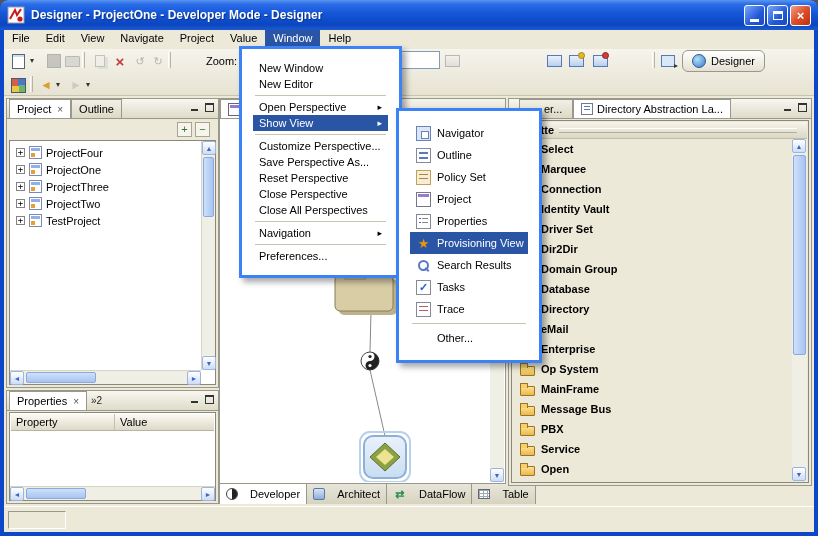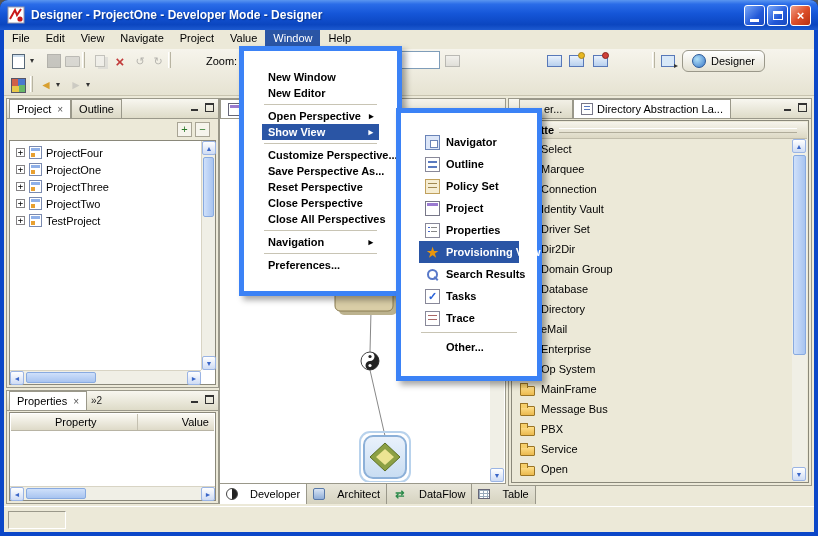--- a/index.html
+++ b/index.html
@@ -83,21 +83,21 @@
   .tree-row{height:17px;display:flex;align-items:center;gap:4px;padding-left:5px;}
   .expand-box{width:9px;height:9px;border:1px solid #848284;background:#fff;font-size:9px;line-height:7px;text-align:center;flex:none;font-family:"DejaVu Sans Mono",monospace;}
   .proj-icon{width:13px;height:13px;border:1px solid #7a8ab0;background:#fff;flex:none;position:relative;}
   .proj-icon::before{content:"";position:absolute;left:1px;top:1px;right:1px;height:3px;background:#8fb0e8;}
   .proj-icon::after{content:"";position:absolute;left:1px;bottom:1px;width:4px;height:4px;background:#e8a030;}
 
   
   .properties-panel{left:2px;top:360px;width:213px;height:114px;}
   .prop-grid{position:absolute;left:2px;top:21px;right:2px;bottom:2px;background:#fff;border:1px solid #8a887a;}
   .prop-header{position:absolute;left:1px;top:1px;right:1px;height:17px;display:flex;background:linear-gradient(180deg,#fbfaf4,#dedac8);border-bottom:1px solid #b8b4a4;}
-  .ph-cell{padding:2px 5px;margin-left:39px;} .ph-cell.property{width:104px;border-right:1px solid #c4c0b0;}
+  .ph-cell{padding:2px 5px;} .ph-cell.property{width:104px;border-right:1px solid #c4c0b0;}
 
   
   .editor{left:215px;top:68px;width:287px;height:406px;background:#fff;border:1px solid #9a988a;}
   .editor-tabs{position:absolute;left:0;top:0;right:0;height:20px;background:linear-gradient(180deg,#f6f4ec,#dcd9c6);border-bottom:1px solid #9a988a;display:flex;align-items:flex-end;}
   .etab-icon{width:13px;height:13px;background:#fff;border:1px solid #667;position:relative;flex:none;}
   .etab-icon::before{content:"";position:absolute;left:1px;top:1px;right:1px;height:3px;background:#9a7ad0;}
   .canvas{position:absolute;left:1px;top:21px;right:15px;bottom:21px;background:#fff;overflow:hidden;}
   .editor-scroll-v{position:absolute;top:21px;right:1px;width:14px;bottom:21px;background:#f0efe6;display:flex;flex-direction:column;}
   #bottom-tabs{position:absolute;left:0;right:0;bottom:0;height:20px;background:#ece9d8;border-top:1px solid #9a988a;display:flex;}
   .bottom-tab{height:20px;display:flex;align-items:center;gap:12px;padding:0 6px;border-right:1px solid #9a988a;background:linear-gradient(180deg,#e8e6da,#d6d3c0);white-space:nowrap;}
@@ -111,21 +111,21 @@
 
   
   .right-panel{left:504px;top:68px;width:304px;height:388px;}
   .partial-tab{margin-left:8px;width:54px;padding-left:24px;}
   .da-icon{width:12px;height:12px;background:#fff;border:1px solid #778;position:relative;flex:none;}
   .da-icon::before{content:"";position:absolute;left:2px;top:2px;right:2px;bottom:2px;background:repeating-linear-gradient(180deg,#5a7ac0 0 1px,transparent 1px 3px);}
   .palette{position:absolute;left:2px;top:21px;right:2px;bottom:2px;border:1px solid #8a887a;background:#ece9d8;}
   .palette-header{position:absolute;left:1px;top:1px;right:1px;height:17px;display:flex;align-items:center;padding:0 5px;font-weight:bold;background:linear-gradient(180deg,#f6f4ec,#dcd8c4);border-bottom:1px solid #c0bcaa;}
   .hgrip{flex:1;height:5px;border-top:1px solid #fff;border-bottom:1px solid #b0ac9a;margin:0 5px;}
   #palette-items{position:absolute;left:1px;top:18px;right:16px;bottom:1px;overflow:hidden;}
-  .palette-item{height:20px;display:flex;align-items:center;gap:6px;padding-left:6px;}
+  .palette-item{height:20px;display:flex;align-items:center;gap:6px;padding-left:6px;font-weight:bold;}
   .palette-scroll{position:absolute;top:18px;right:1px;width:15px;bottom:1px;background:#f0efe6;display:flex;flex-direction:column;}
 
   .pi{width:16px;height:16px;flex:none;position:relative;display:flex;align-items:center;justify-content:center;}
   .select-icon::before{content:"";width:0;height:0;border-top:10px solid #222;border-right:7px solid transparent;transform:rotate(8deg);}
   .marquee-icon::before{content:"";width:12px;height:9px;border:1px dashed #444;}
   .connection-icon::before{content:"";width:13px;height:13px;background:linear-gradient(135deg,transparent 44%,#333 44%,#333 56%,transparent 56%);}
   .identity-vault-icon::before{content:"";width:12px;height:11px;background:linear-gradient(180deg,#ecd9a2,#c8a85c);border:1px solid #8a7030;border-radius:2px;}
   .driver-set-icon::before{content:"";width:12px;height:12px;border-radius:3px;background:radial-gradient(circle at 35% 30%,#aac0f2,#4a6cc8);border:1px solid #3a5ab0;}
   .dir2dir-icon::before{content:"⇄";color:#2a62c8;font-weight:bold;font-size:11px;}
   .domain-group-icon::before{content:"";width:9px;height:9px;background:#c4c4d4;border:1px solid #777;transform:rotate(45deg);}
@@ -135,21 +135,21 @@
   .email-icon::before{content:"";width:13px;height:9px;background:#fff;border:1px solid #888;}
   .email-icon::after{content:"";position:absolute;left:2px;top:4px;width:0;height:0;border-left:6px solid transparent;border-right:6px solid transparent;border-top:5px solid #d0d0e0;}
   .folder-icon::before{content:"";position:absolute;left:1px;top:5px;width:13px;height:8px;background:linear-gradient(180deg,#ffdf8a,#eab94e);border:1px solid #9a7424;border-radius:1px;}
   .folder-icon::after{content:"";position:absolute;left:1px;top:2px;width:6px;height:4px;background:#f6cf6a;border:1px solid #9a7424;border-bottom:none;border-radius:1px 1px 0 0;}
 
   
   .statusbar{position:absolute;left:0;top:476px;width:810px;height:26px;background:#ece9d8;border-top:1px solid #fff;}
   .status-cell{position:absolute;left:4px;top:4px;width:58px;height:18px;border:1px solid;border-color:#9a988a #fff #fff #9a988a;}
 
   
-  .menu{position:absolute;background:#fff;border:5px solid #3b82f6;box-shadow:4px 4px 6px rgba(0,0,0,.35);padding:18px;z-index:60;font-weight:bold;}
+  .menu{position:absolute;background:#fff;border:3px solid #3b82f6;box-shadow:4px 4px 6px rgba(0,0,0,.35);padding:11px;z-index:60;}
   #window-menu{left:235px;top:16px;width:163px;}
   #show-view-menu{left:392px;top:78px;width:146px;z-index:61;}
   .menu-item{height:16px;display:flex;align-items:center;padding:0 6px;position:relative;white-space:nowrap;}
   #show-view-menu .menu-item{height:22px;}
   .menu-item .mlabel{flex:1;}
   .menu-item .arrow{font-size:9px;margin-left:8px;}
   .menu-item.hl{background:#2a55a5;color:#fff;}
   .menu-sep{height:1px;background:#c8c4b4;margin:3px 2px;}
 
   .mi{width:15px;height:15px;flex:none;display:flex;align-items:center;justify-content:center;position:relative;margin-right:6px;}

